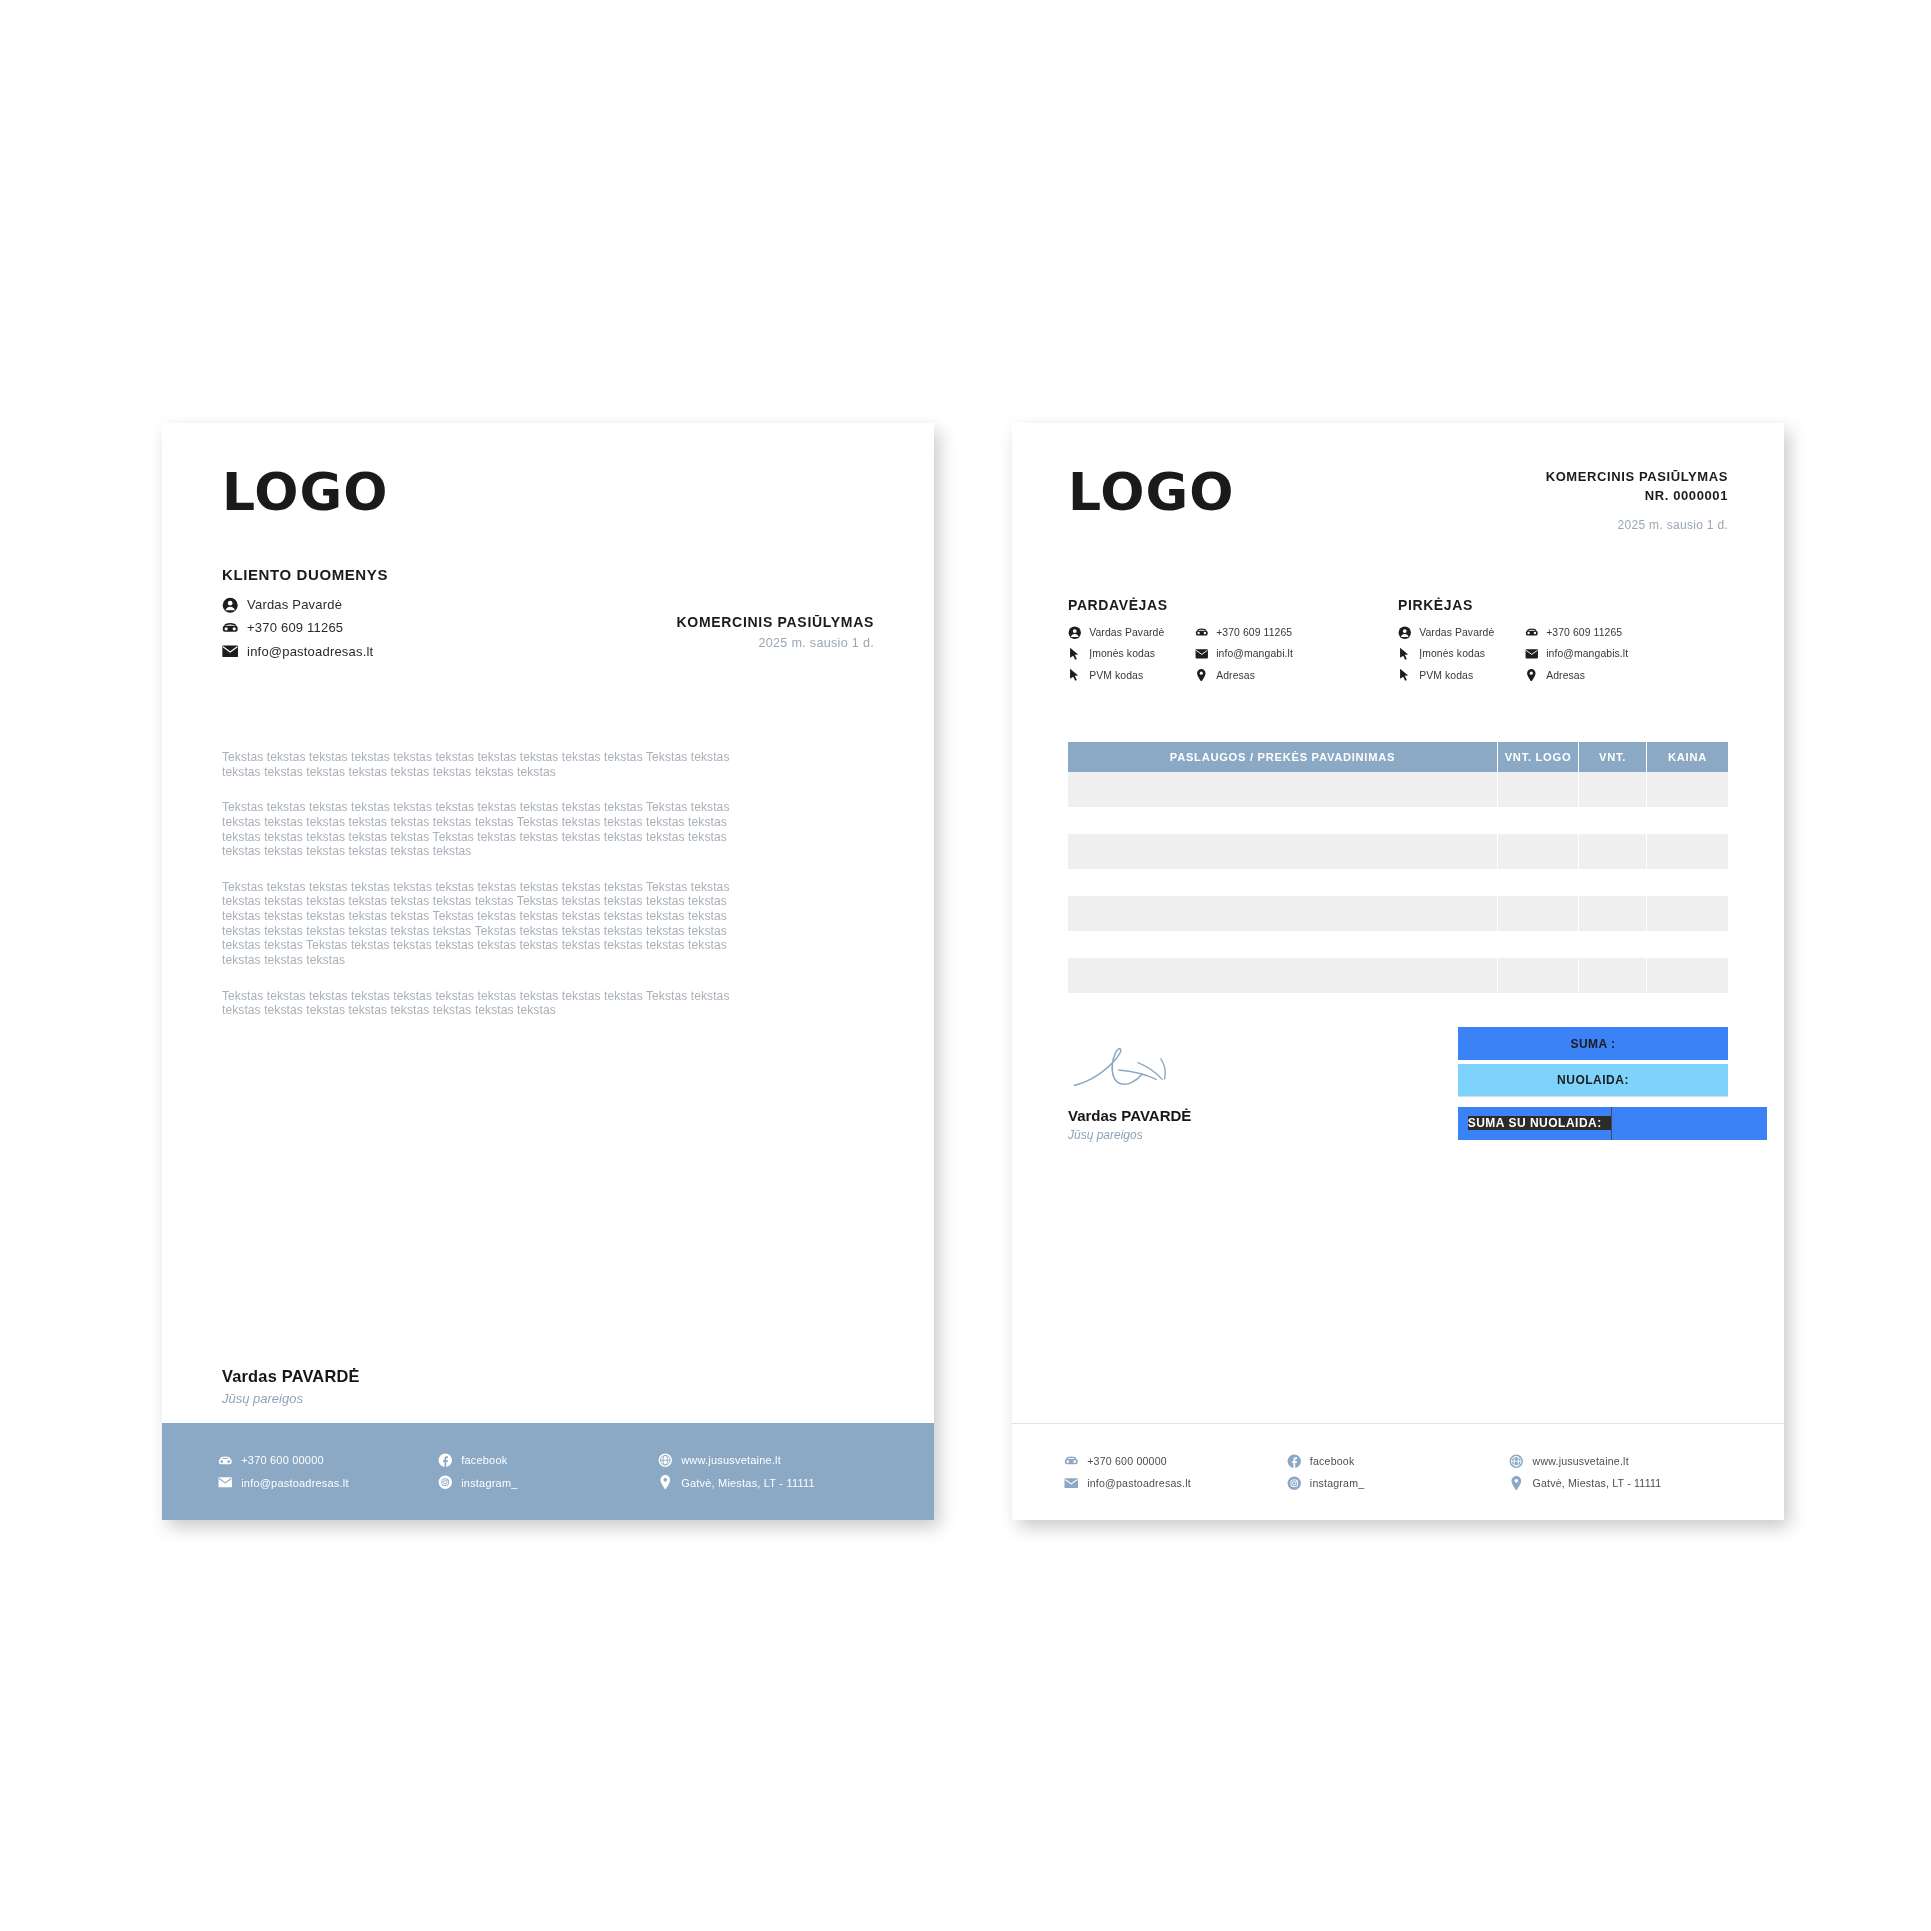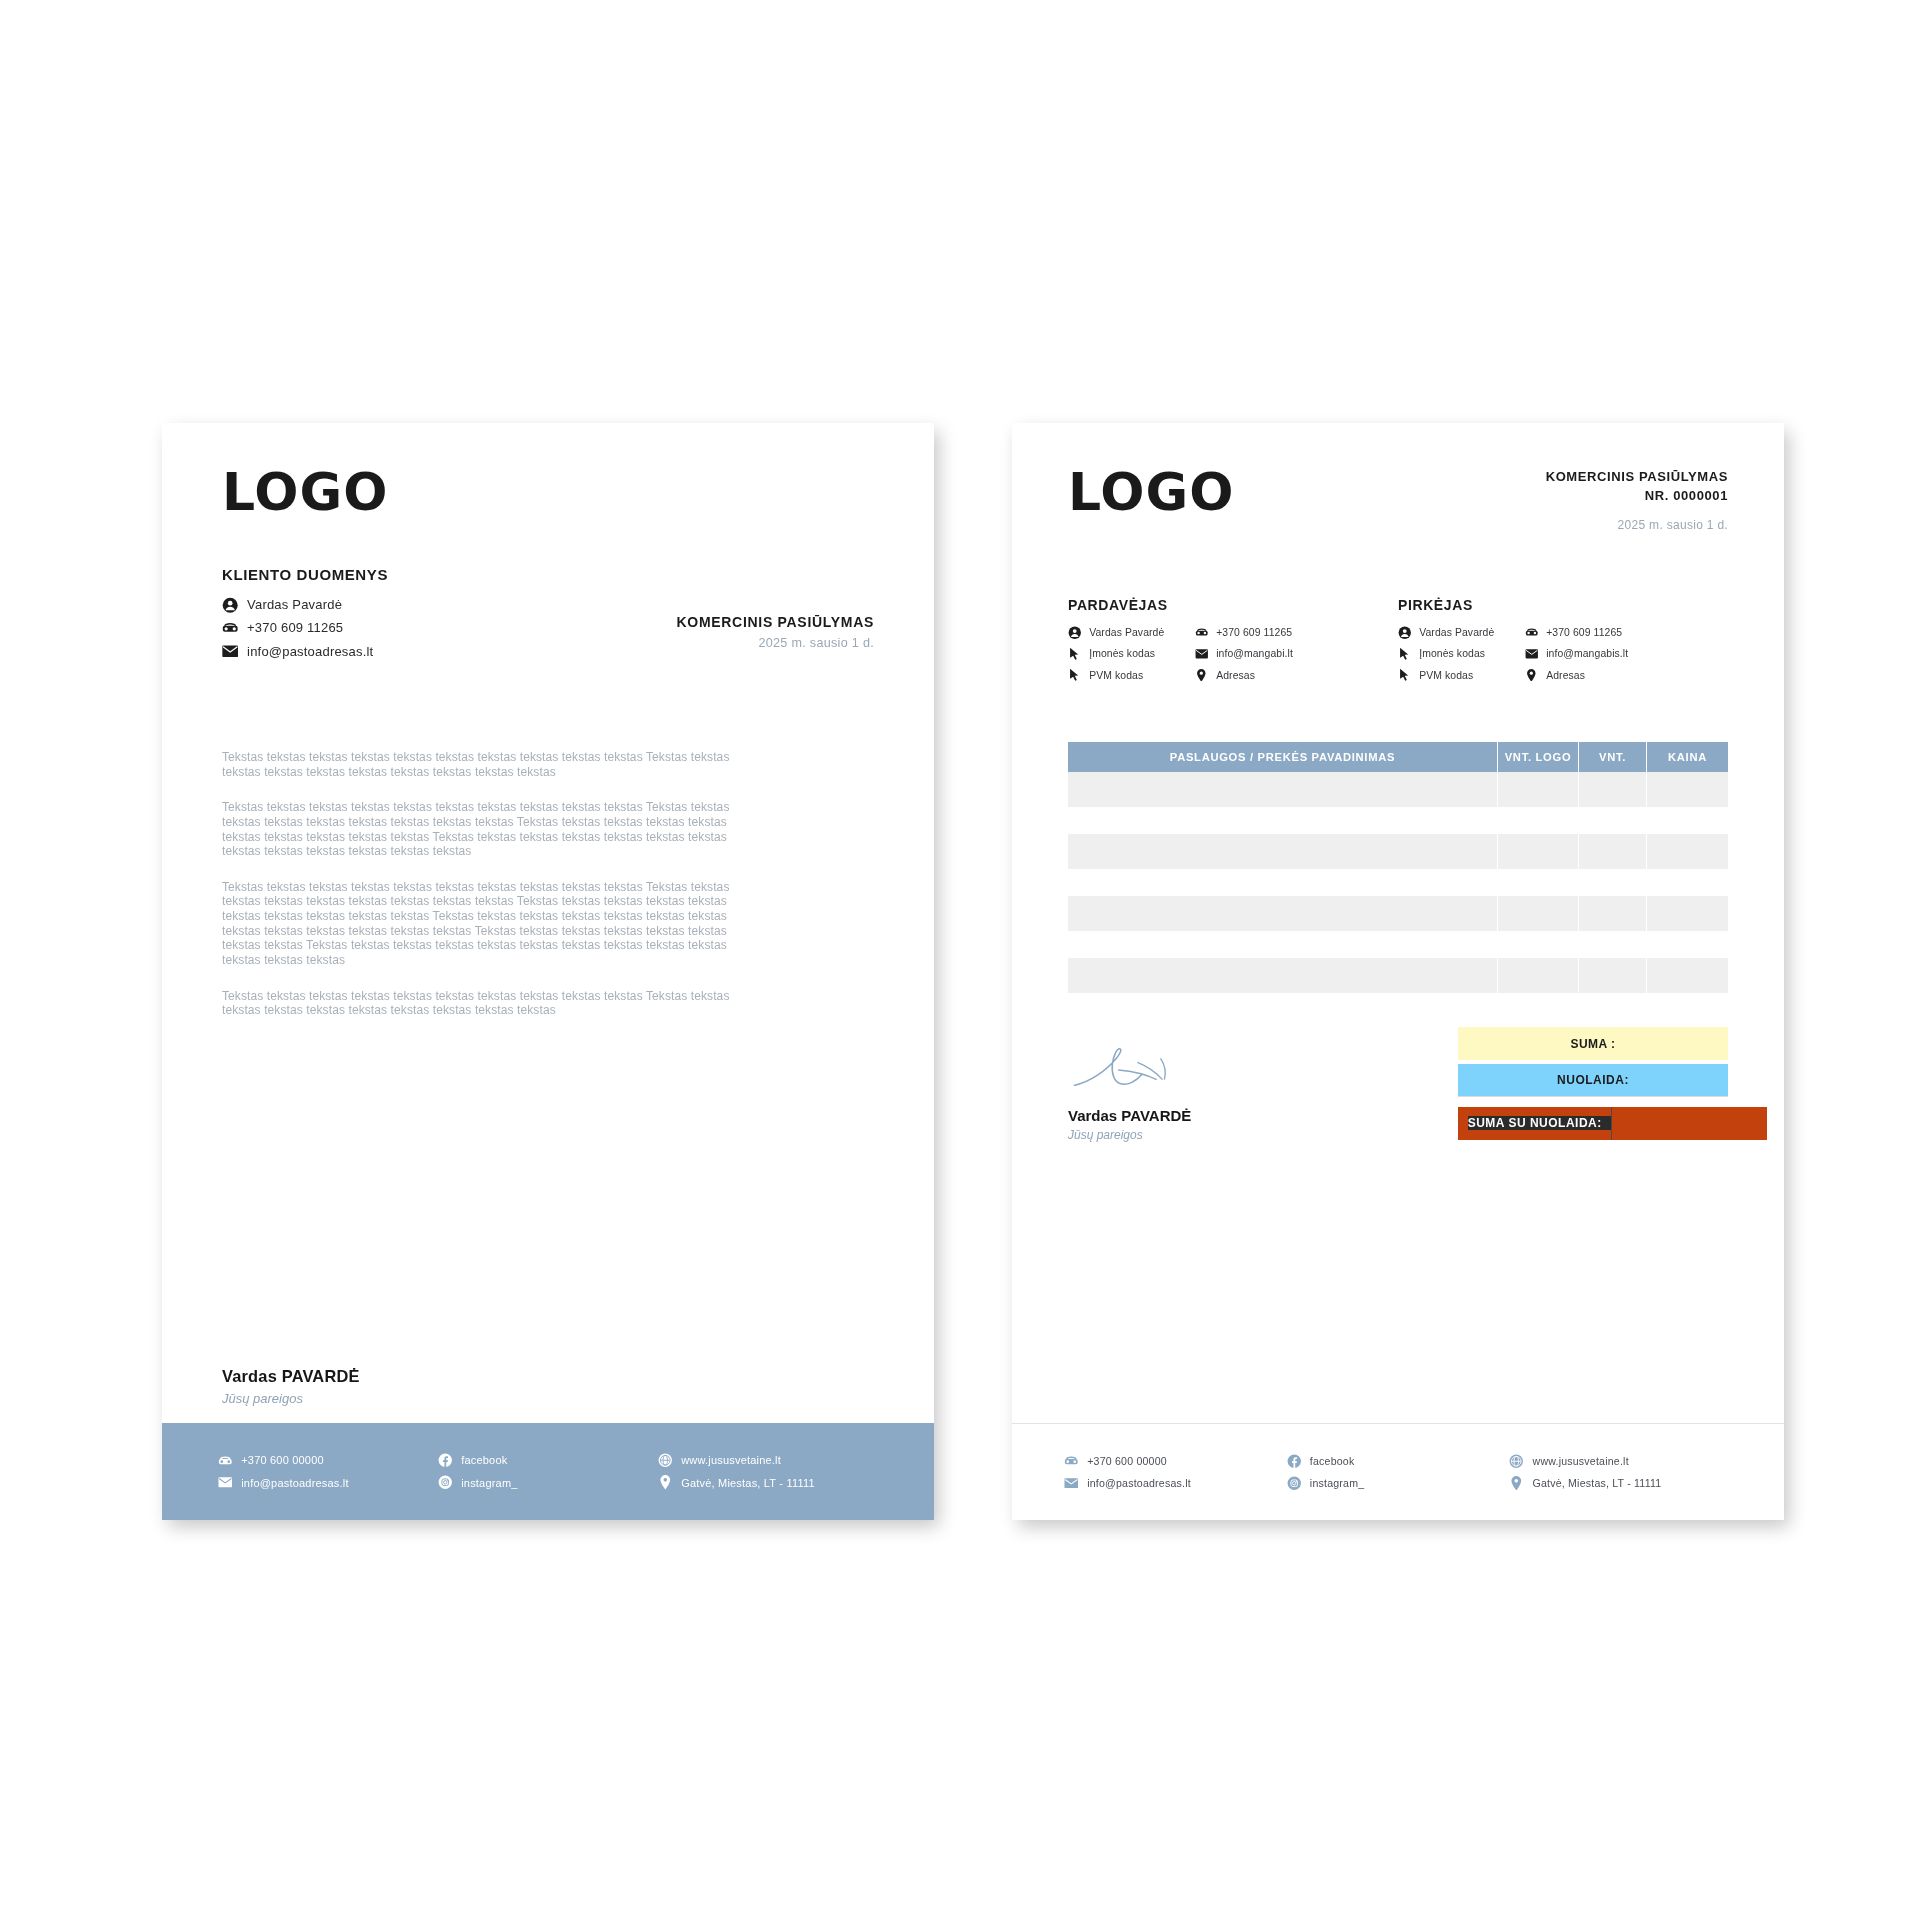--- a/index.html
+++ b/index.html
@@ -149,23 +149,23 @@
   .td.w2 { width: 68px; }
   .td.w3 { width: 81px; }
 
   
   .totals { position: absolute; right: 56px; top: 604px; width: 270px; }
   .tot-row {
     height: 33px; display: flex; align-items: center;
     font-size: 12px; font-weight: bold; letter-spacing: 0.5px;
     color: #1b1b1b;
   }
-  .tot-row.suma { background: #fef9c3; justify-content: center; }
+  .tot-row.suma { background: #3b82f6; justify-content: center; }
   .tot-row.nuolaida { background: #7dd3fc; justify-content: center; border-bottom: 1px solid #d8dcdf; margin-top: 3.9px; }
-  .tot-row.final { background: #c2410c; color: #ffffff; margin-top: 9.7px; padding-left: 9.7px; width: 309px; position: relative; left: 0; }
+  .tot-row.final { background: #3b82f6; color: #ffffff; margin-top: 9.7px; padding-left: 9.7px; width: 309px; position: relative; left: 0; }
   .tot-row.final .lbl { background: #2b2b2b; padding-right: 9.7px; }
   .tot-row.final .val { flex: 1; border-left: 1px solid #4a4a4a; height: 100%; }
 
   .signature-right { position: absolute; left: 56px; top: 618px; }
   .sig-mark { width: 135px; height: 60px; }
   .signature-right .sig-name { font-size: 15px; font-weight: bold; color: #161616; margin-top: 1.9px; }
   .signature-right .sig-role { font-size: 12px; color: #8fa3b5; font-style: italic; margin-top: 3.9px; }
 
   #page-right .footer-cols { padding: 0 52px; }
   #page-right .frow { font-size: 10.6px; }

